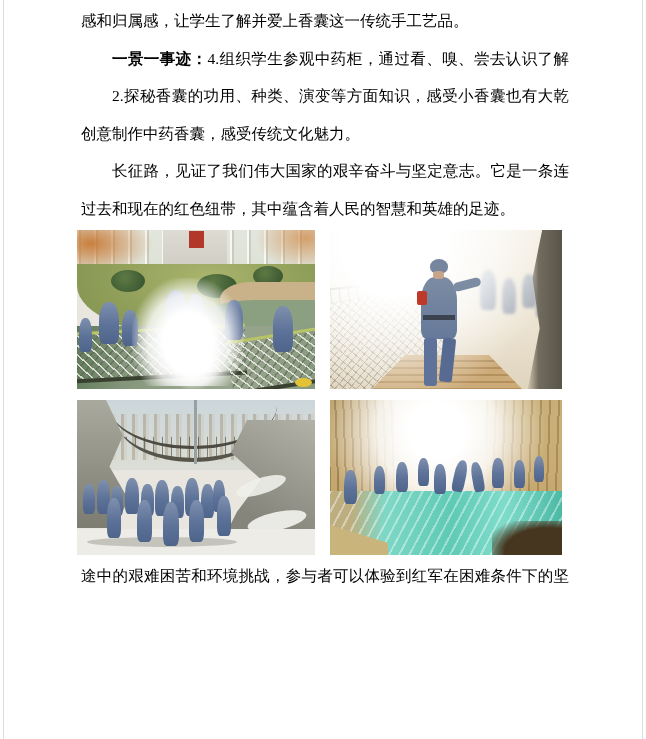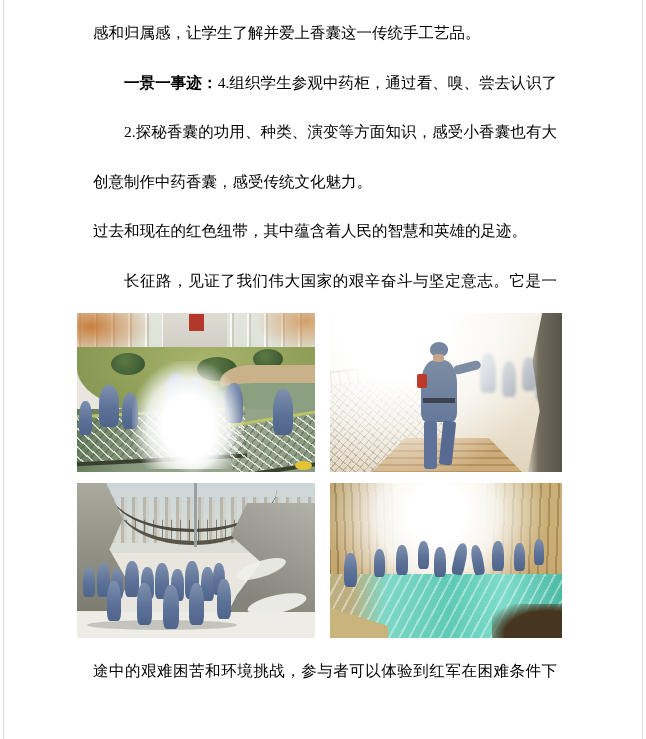--- a/index.html
+++ b/index.html
@@ -6,21 +6,21 @@
   body{
     width:646px;height:739px;position:relative;overflow:hidden;
     background:#ffffff;color:#000;
     font-family:"Liberation Serif","DejaVu Serif",serif;
   }
   .page-edge{position:absolute;top:0;bottom:0;width:1px;background:#dcdcdc;}
   .edge-left{left:3px;}
   .edge-right{left:642px;}
   .content{position:absolute;left:77px;top:0;width:496px;}
   .ln{
-    margin:16px;font-size:15.5px;line-height:33.5px;height:33.5px;
+    margin:4px;font-size:15.5px;line-height:33.5px;height:33.5px;
     overflow:hidden;white-space:normal;
   }
   .fill{text-align:justify;text-align-last:justify;}
   .ind{text-indent:31px;}
   .lead{
     font-family:"Liberation Sans","DejaVu Sans",sans-serif;
     font-weight:bold;
   }
   .heading{
     margin:0;height:33.5px;line-height:33.5px;text-align:center;
@@ -150,22 +150,22 @@
 <div class="content">
 
   <p class="ln">感和归属感，让学生了解并爱上香囊这一传统手工艺品。</p>
 
   <p class="ln fill ind"><span class="lead">一景一事迹：</span><span>4.组织学生参观中药柜，通过看、嗅、尝去认识了解香囊</span></p>
 
   <p class="ln fill ind">2.探秘香囊的功用、种类、演变等方面知识，感受小香囊也有大乾坤，</p>
   <p class="ln">创意制作中药香囊，感受传统文化魅力。</p>
 
 
+  <p class="ln fill ind">长征路，见证了我们伟大国家的艰辛奋斗与坚定意志。它是一条连接</p>
   <p class="ln">过去和现在的红色纽带，其中蕴含着人民的智慧和英雄的足迹。</p>
-  <p class="ln fill ind">长征路，见证了我们伟大国家的艰辛奋斗与坚定意志。它是一条连接</p>
 
   <div class="photo-grid">
 
     <div class="photo ph1" role="img" aria-label="学员身穿红军服通过水上铁索桥，桥边水花飞溅">
       <div class="p1-sky"></div>
       <div class="p1-autumnL"></div>
       <div class="p1-autumnR"></div>
       <div class="p1-building"></div>
       <div class="p1-banner"></div>
       <div class="p1-hill"></div>

